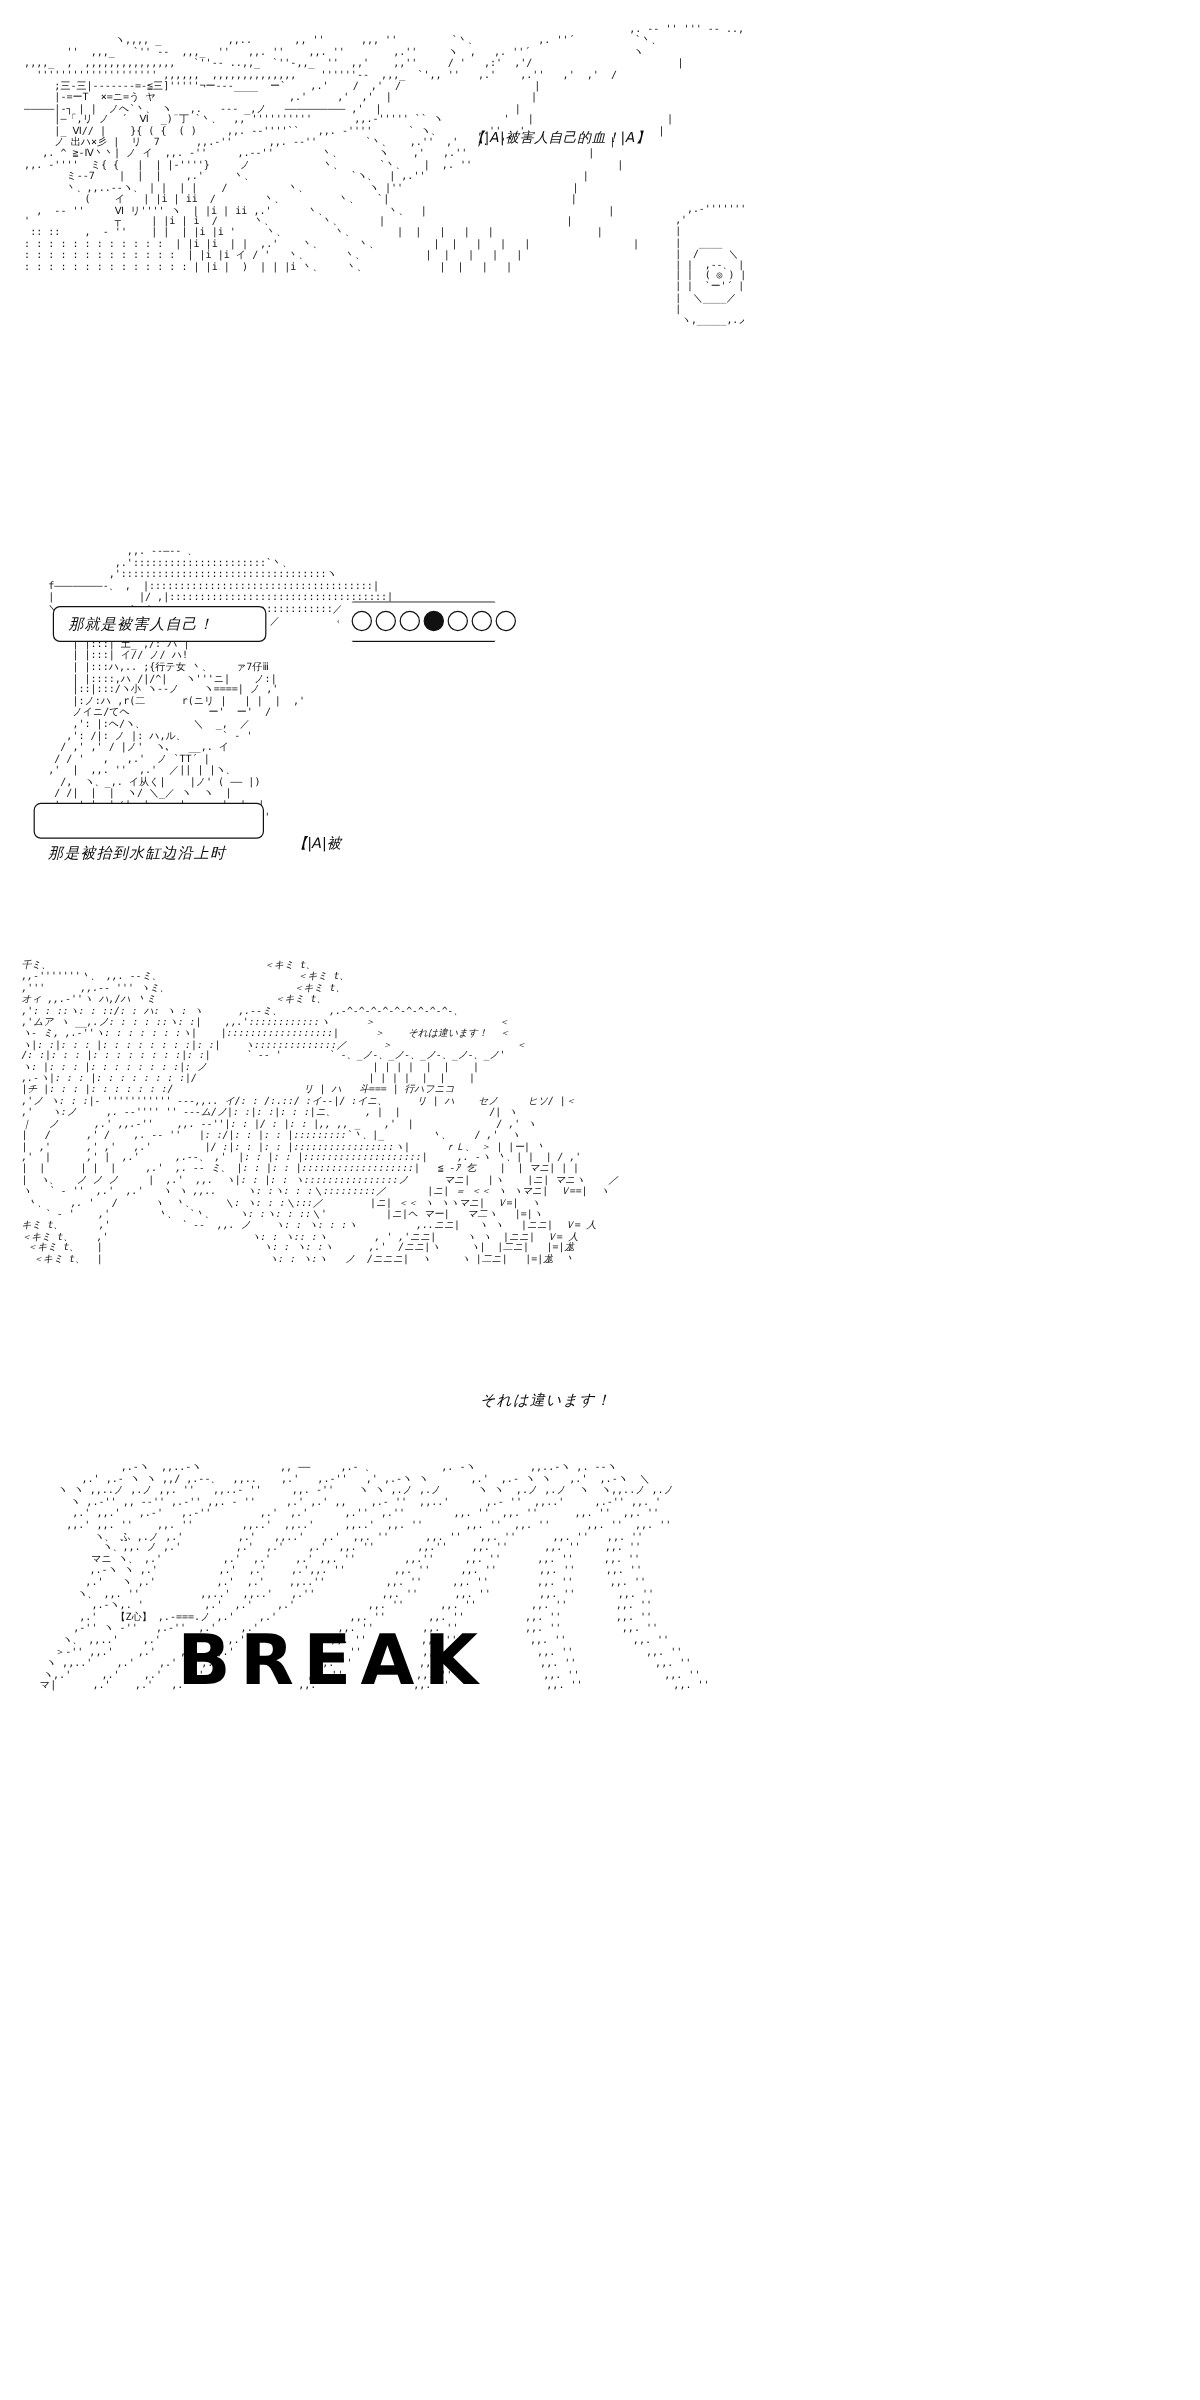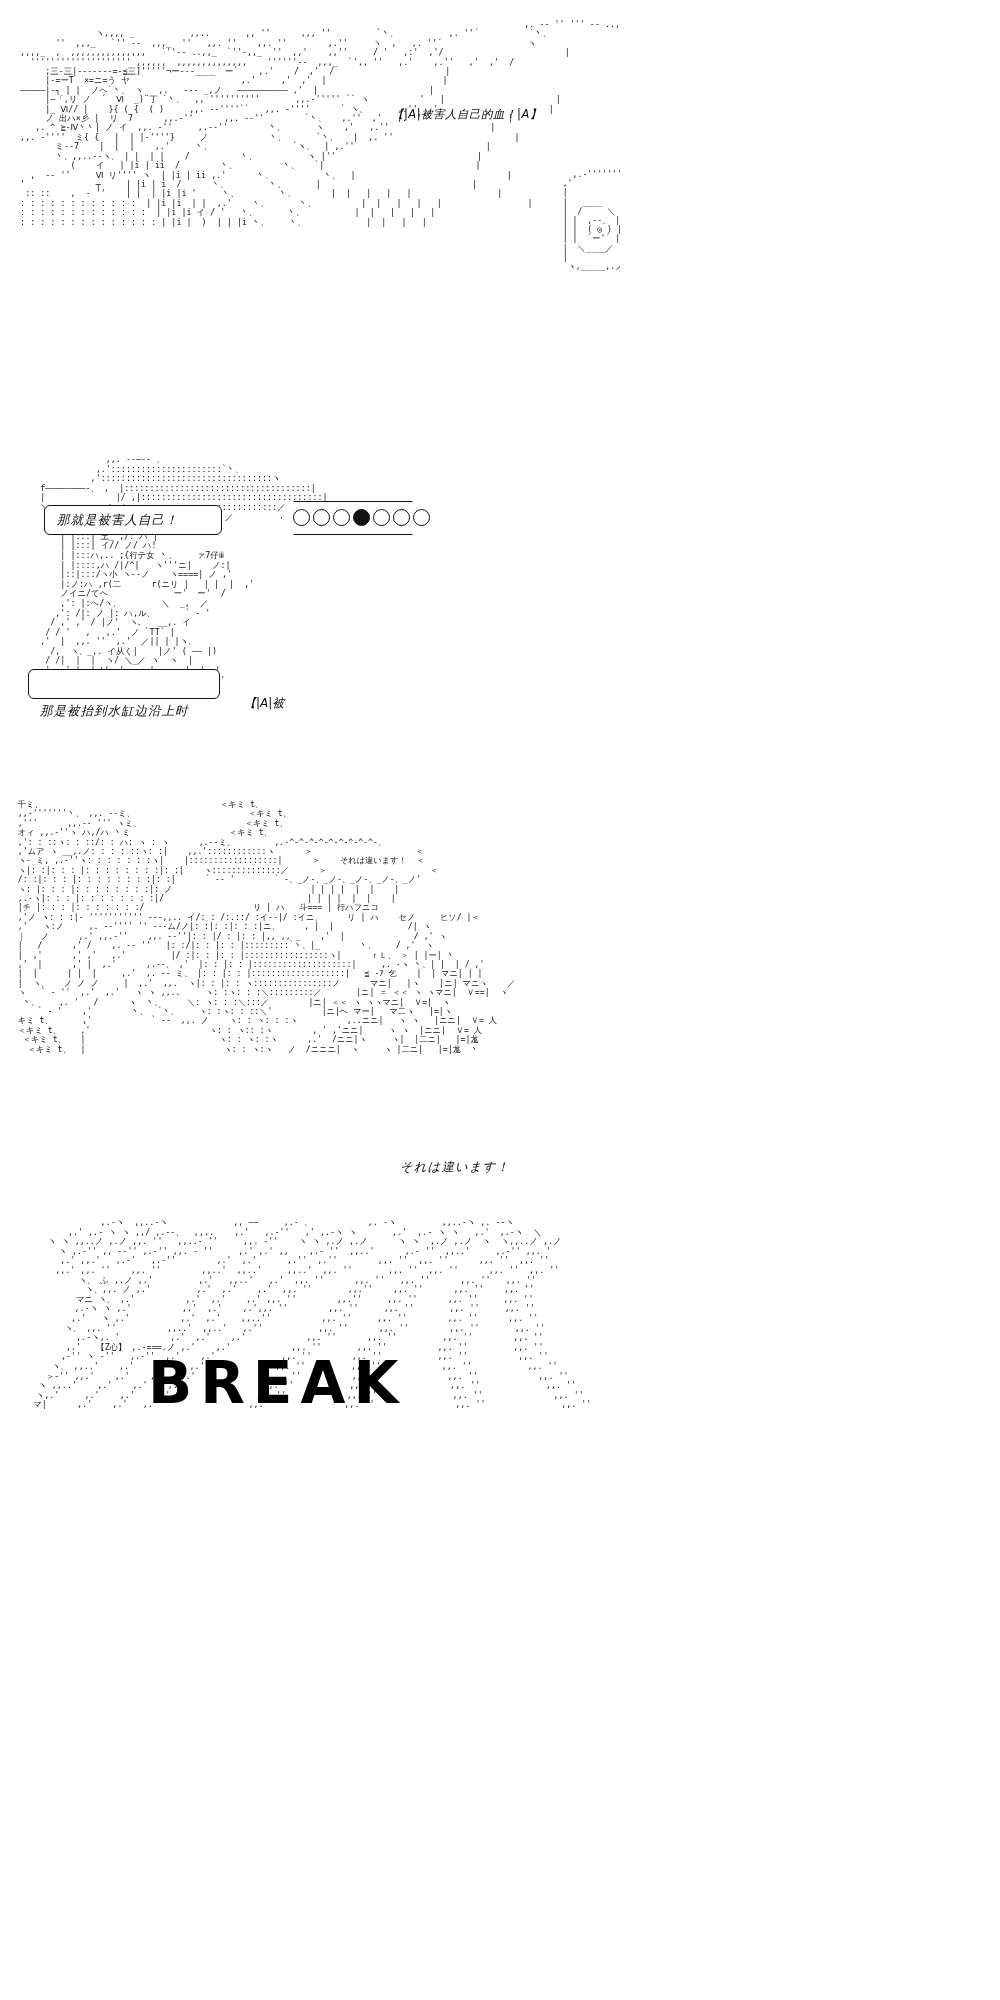--- a/index.html
+++ b/index.html
@@ -6,21 +6,21 @@
   body{
     width:1000px;height:2000px;overflow:hidden;position:relative;
     font-family:"DejaVu Sans Mono","Liberation Mono",monospace;
   }
   .page{position:relative;width:1000px;height:2000px;background:#fff;}
 
   
   .panel{position:absolute;background:#fff;overflow:hidden;}
   #panel-1{left:0;top:0;width:620px;height:440px;}
   #panel-2{left:0;top:440px;width:500px;height:350px;}
-  #panel-3{left:0;top:790px;width:640px;height:420px;}
+  #panel-3{left:0;top:790px;width:640px;height:420px;font-style:italic;}
   #panel-4{left:0;top:1210px;width:640px;height:790px;}
 
   .aa{
     position:absolute;left:0;top:0;
     white-space:pre;
     color:#111;
     font-family:"DejaVu Sans Mono","Liberation Mono",monospace;
     font-size:8.2px;
     line-height:9.2px;
     letter-spacing:0px;

